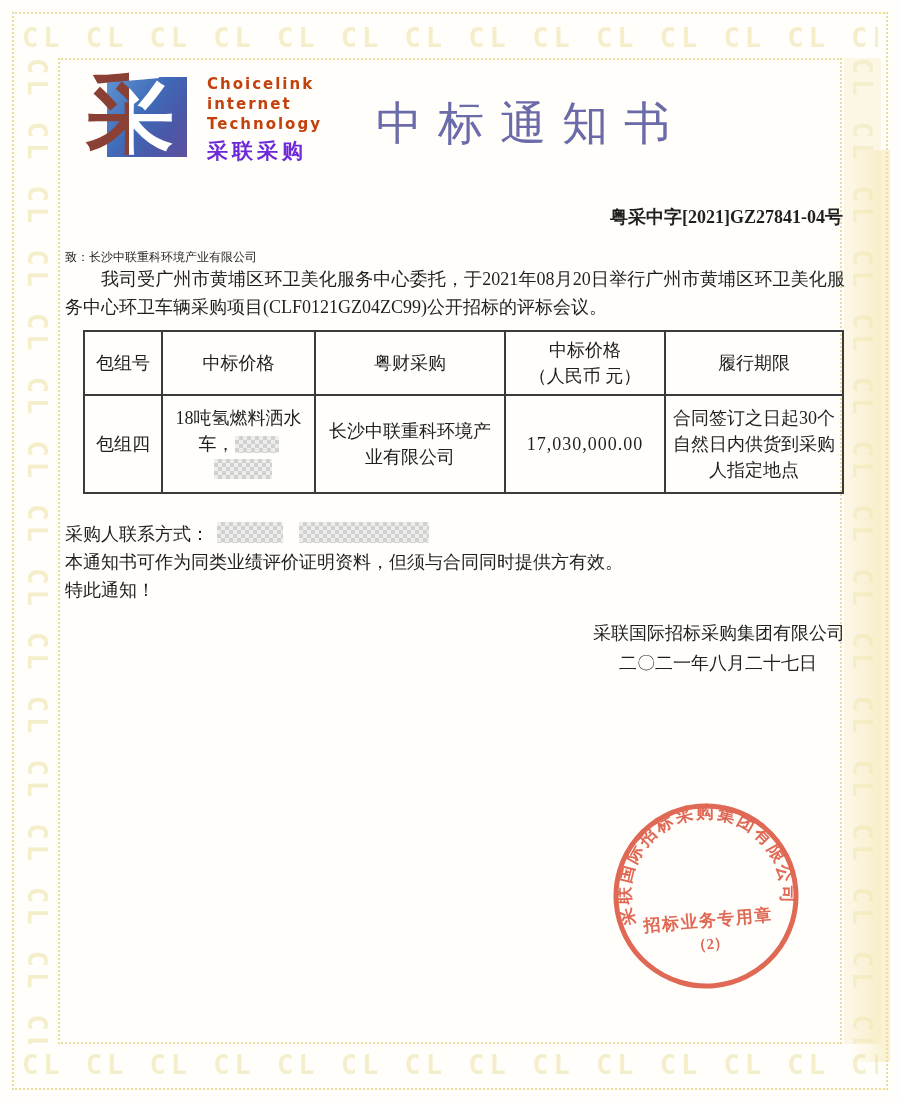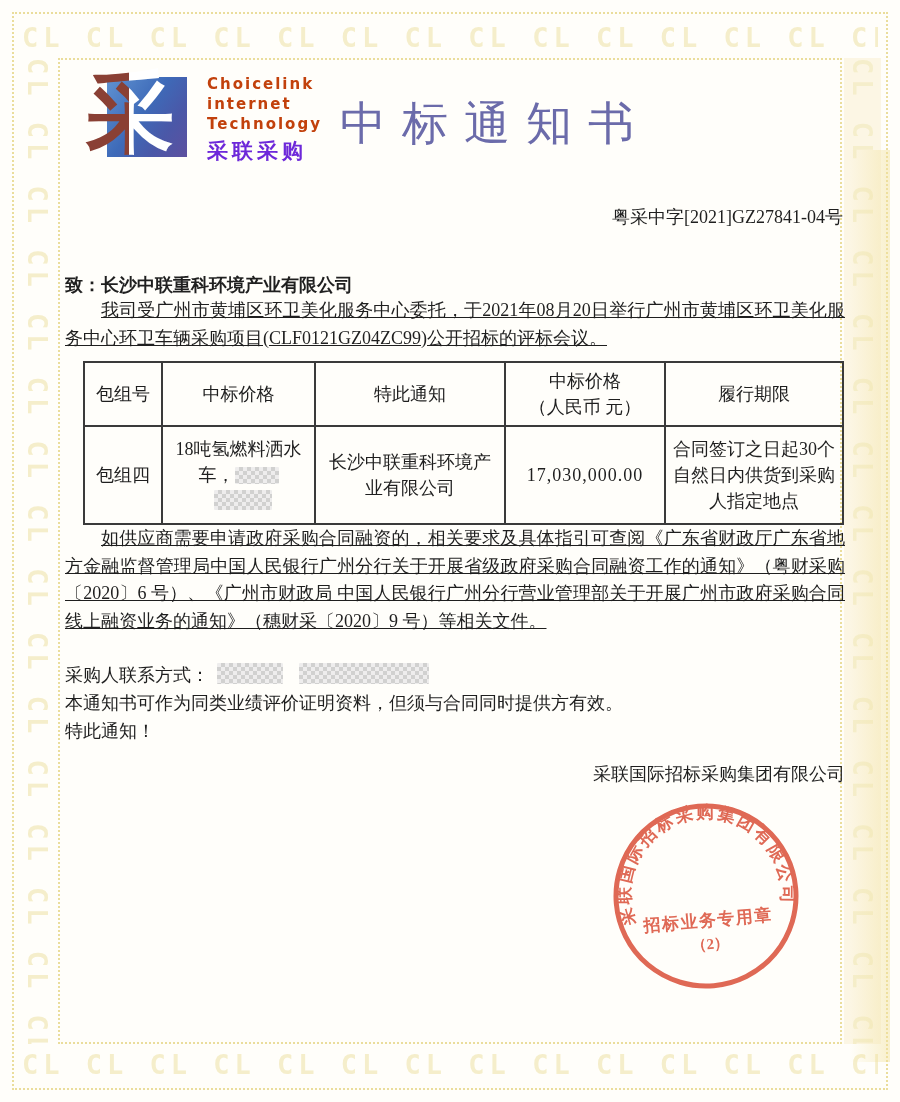--- a/index.html
+++ b/index.html
@@ -40,29 +40,29 @@
   }
   .cai-left  { color:#8a4034; clip-path:inset(0 51% 0 0); }
   .cai-right { color:#ffffff; clip-path:inset(0 0 0 49%); }
   .logo-text { margin-left:14px; padding-top:4px; }
   .logo-en div {
     font-family:"DejaVu Sans",sans-serif; font-weight:bold; color:#c2410c;
     font-size:15px; line-height:20px; letter-spacing:2px;
   }
   .logo-cn { margin-top:3px; color:#6d28d9; font-size:21px; letter-spacing:4px; font-weight:bold; }
   .doc-title {
-    margin-left:18px; margin-top:26px; font-size:46px; line-height:56px;
+    margin-left:54px; margin-top:26px; font-size:46px; line-height:56px;
     letter-spacing:16px; color:#6b6baa; white-space:nowrap;
   }
-  .doc-number { text-align:right; font-size:18px; margin-top:40px; padding-right:2px; }
-  .recipient { margin-top:44px; font-size:18px; font-weight:bold; }
+  .doc-number { text-align:right; font-size:18px; margin-top:40px; padding-right:2px;font-weight:bold; }
+  .recipient { margin-top:20px; font-size:12px; font-weight:normal; }
   p.body-p { margin:0; font-size:18px; line-height:27.5px; text-align:justify; }
   .ind2 { text-indent:2em; }
   .ind1 { text-indent:1em; }
-  .mt14 { margin-top:13px;text-decoration:underline; }
+  .mt14 { margin-top:13px; }
   
   table.award {
     border-collapse:collapse; table-layout:fixed; width:759px; margin:9px 0 0 18px;
   }
   table.award td {
     border:2px solid #3a3a3a; text-align:center; vertical-align:middle;
     font-size:18px; line-height:26px; padding:2px 6px;
   }
   td.th { height:58px; white-space:pre-line; }
   tr.data-row td { height:92px; }
@@ -135,49 +135,49 @@
         <col style="width:78px">
           <col style="width:153px">
           <col style="width:190px">
         <col style="width:160px">
           <col style="width:178px">
       </colgroup>
       <tbody>
           <tr>
         <td class="th">包组号</td>
         <td class="th">中标价格</td>
-        <td class="th">特此通知</td>
+        <td class="th">粤财采购</td>
         <td class="th">中标价格
 （人民币  元）</td>
         <td class="th">履行期限</td>
       </tr>
       <tr class="data-row">
         <td>包组四</td>
         <td>
           <span>18吨氢燃料洒水车，</span><span class="blur blur-a"></span><span class="blur blur-b"></span>
         </td>
         <td>长沙中联重科环境产业有限公司</td>
         <td class="price-cell">17,030,000.00</td>
         <td>合同签订之日起30个自然日内供货到采购人指定地点</td>
       </tr>
     </tbody>
       </table>
 
-    <p class="body-p ind2 mt14">如供应商需要申请政府采购合同融资的，相关要求及具体指引可查阅《广东省财政厅广东省地方金融监督管理局中国人民银行广州分行关于开展省级政府采购合同融资工作的通知》（粤财采购〔2020〕6 号）、《广州市财政局 中国人民银行广州分行营业管理部关于开展广州市政府采购合同线上融资业务的通知》（穗财采〔2020〕9 号）等相关文件。</p>
 
     <div class="closing-block">
       <p>
         <span>采购人联系方式：</span><span class="blur blur-c"></span><span class="blur blur-d"></span>
       </p>
       <p>本通知书可作为同类业绩评价证明资料，但须与合同同时提供方有效。</p>
       <p>特此通知！</p>
     </div>
 
     <div class="signature">
       <div>采联国际招标采购集团有限公司</div>
+      <div class="sig-date">二〇二一年八月二十七日</div>
     </div>
   </div>
 
   <svg class="seal" viewBox="0 0 196 196">
     <circle cx="98" cy="98" r="90" fill="none" stroke="#dc5844" stroke-width="5"></circle>
     <defs>
       <path id="sealArc" d="M 27 123 A 76 76 0 1 1 169 123" fill="none"></path>
     </defs>
     <text font-size="17.5" fill="#dc5844" font-weight="bold" font-family="Liberation Serif, DejaVu Serif, serif">
       <textPath href="#sealArc" startOffset="4" textLength="278">采联国际招标采购集团有限公司</textPath>

